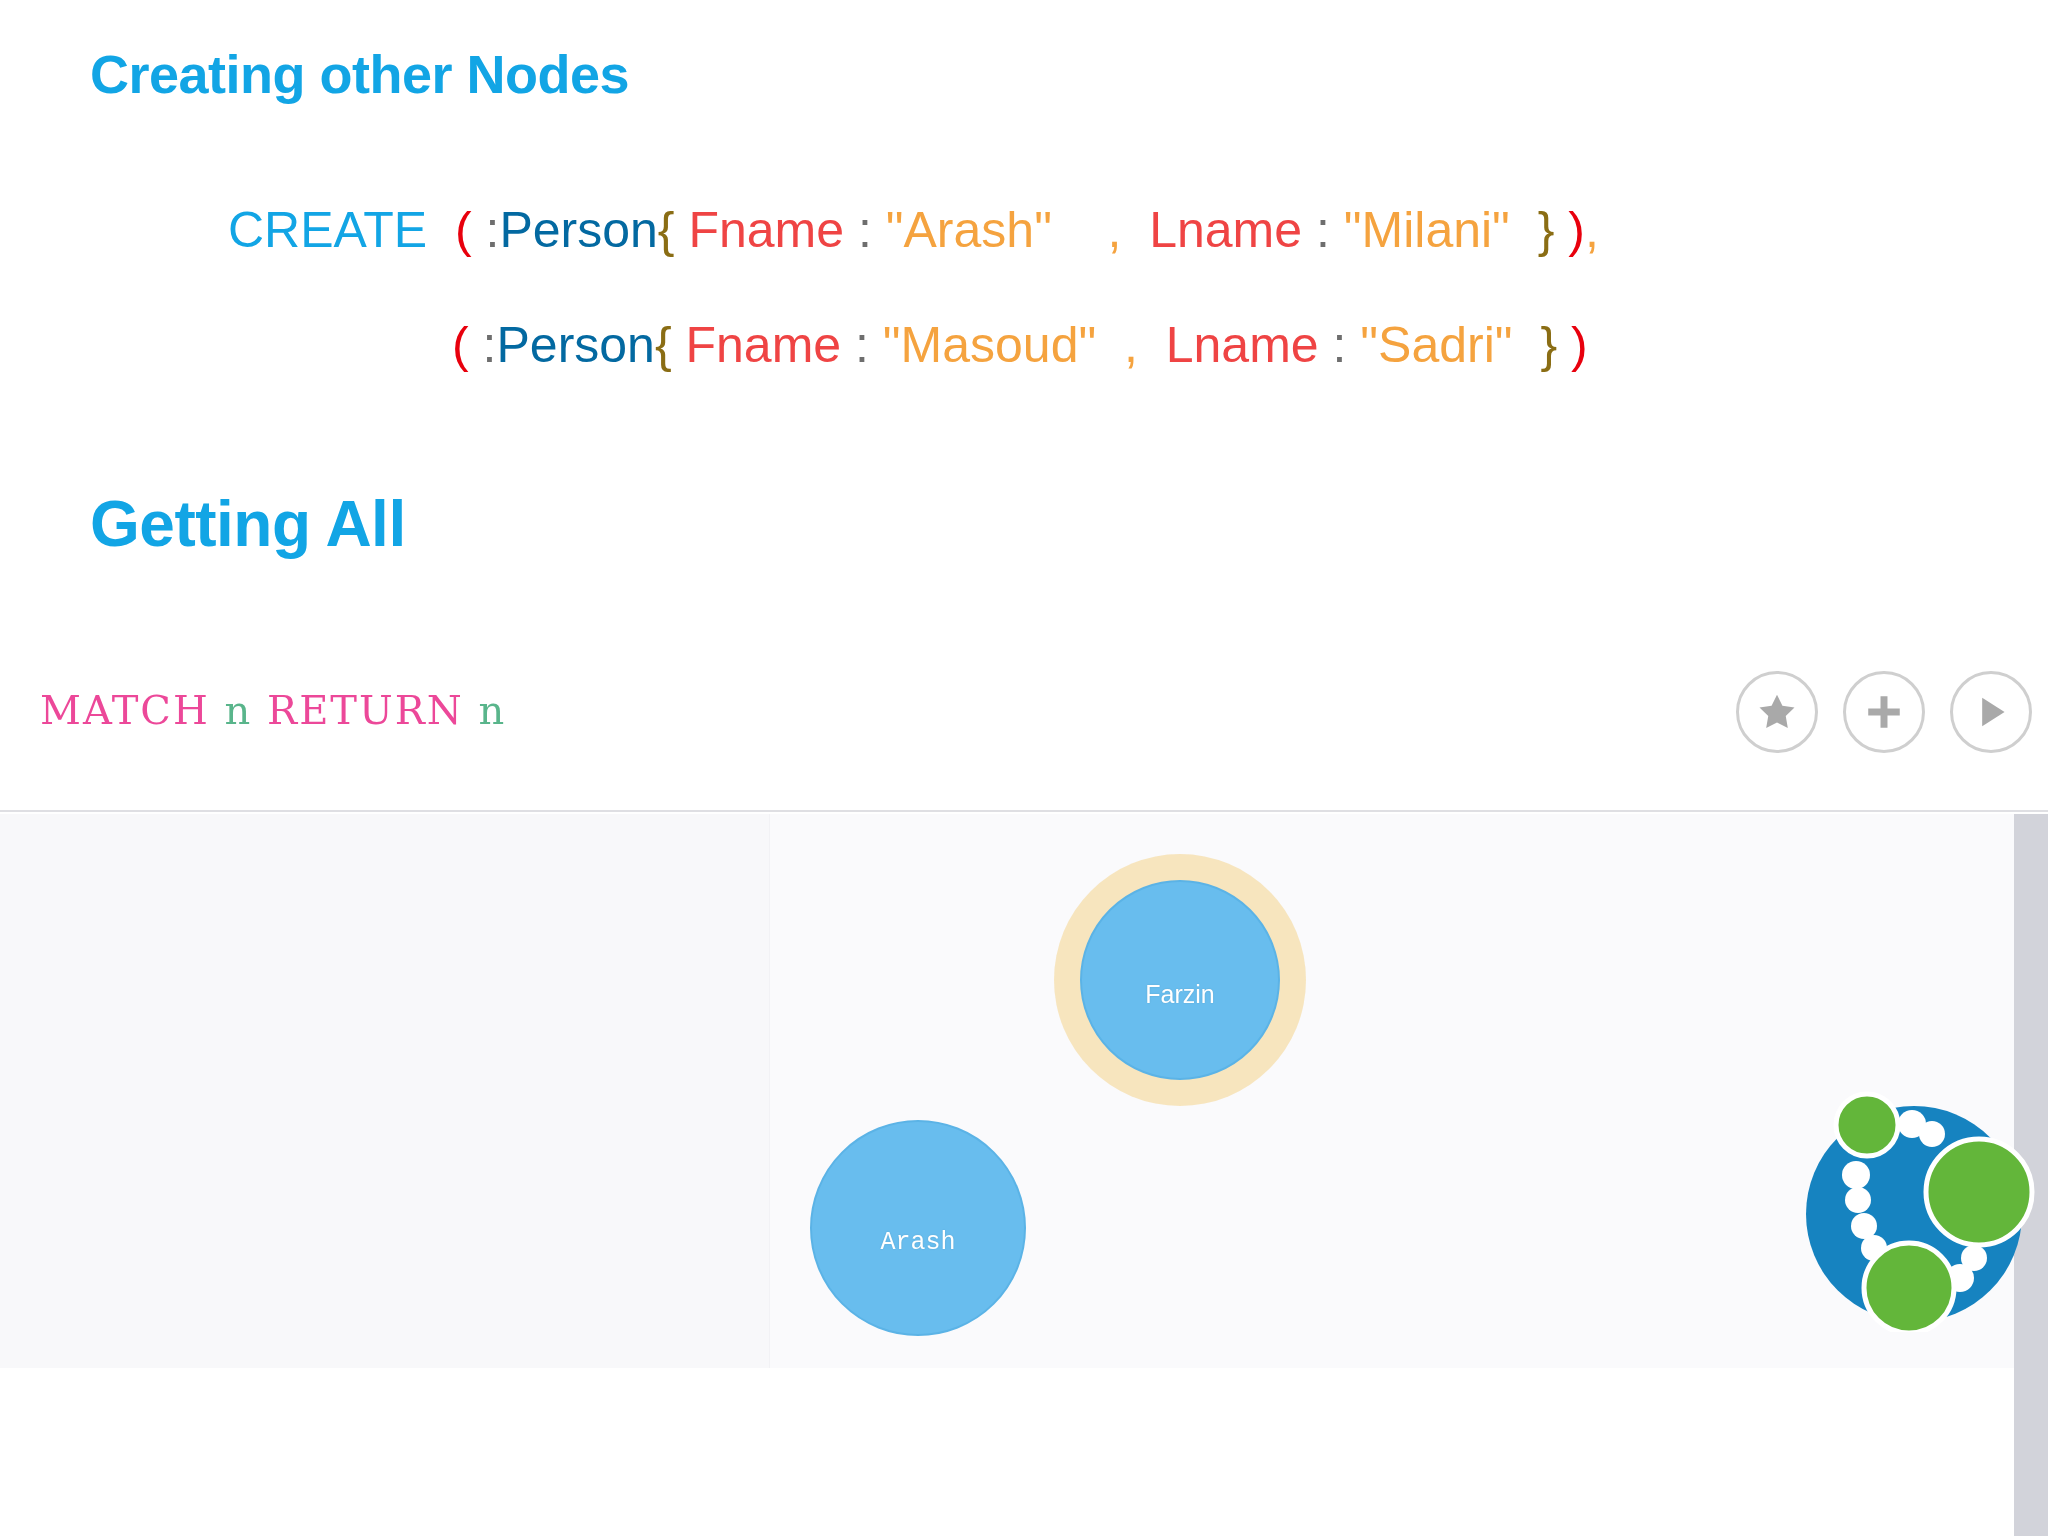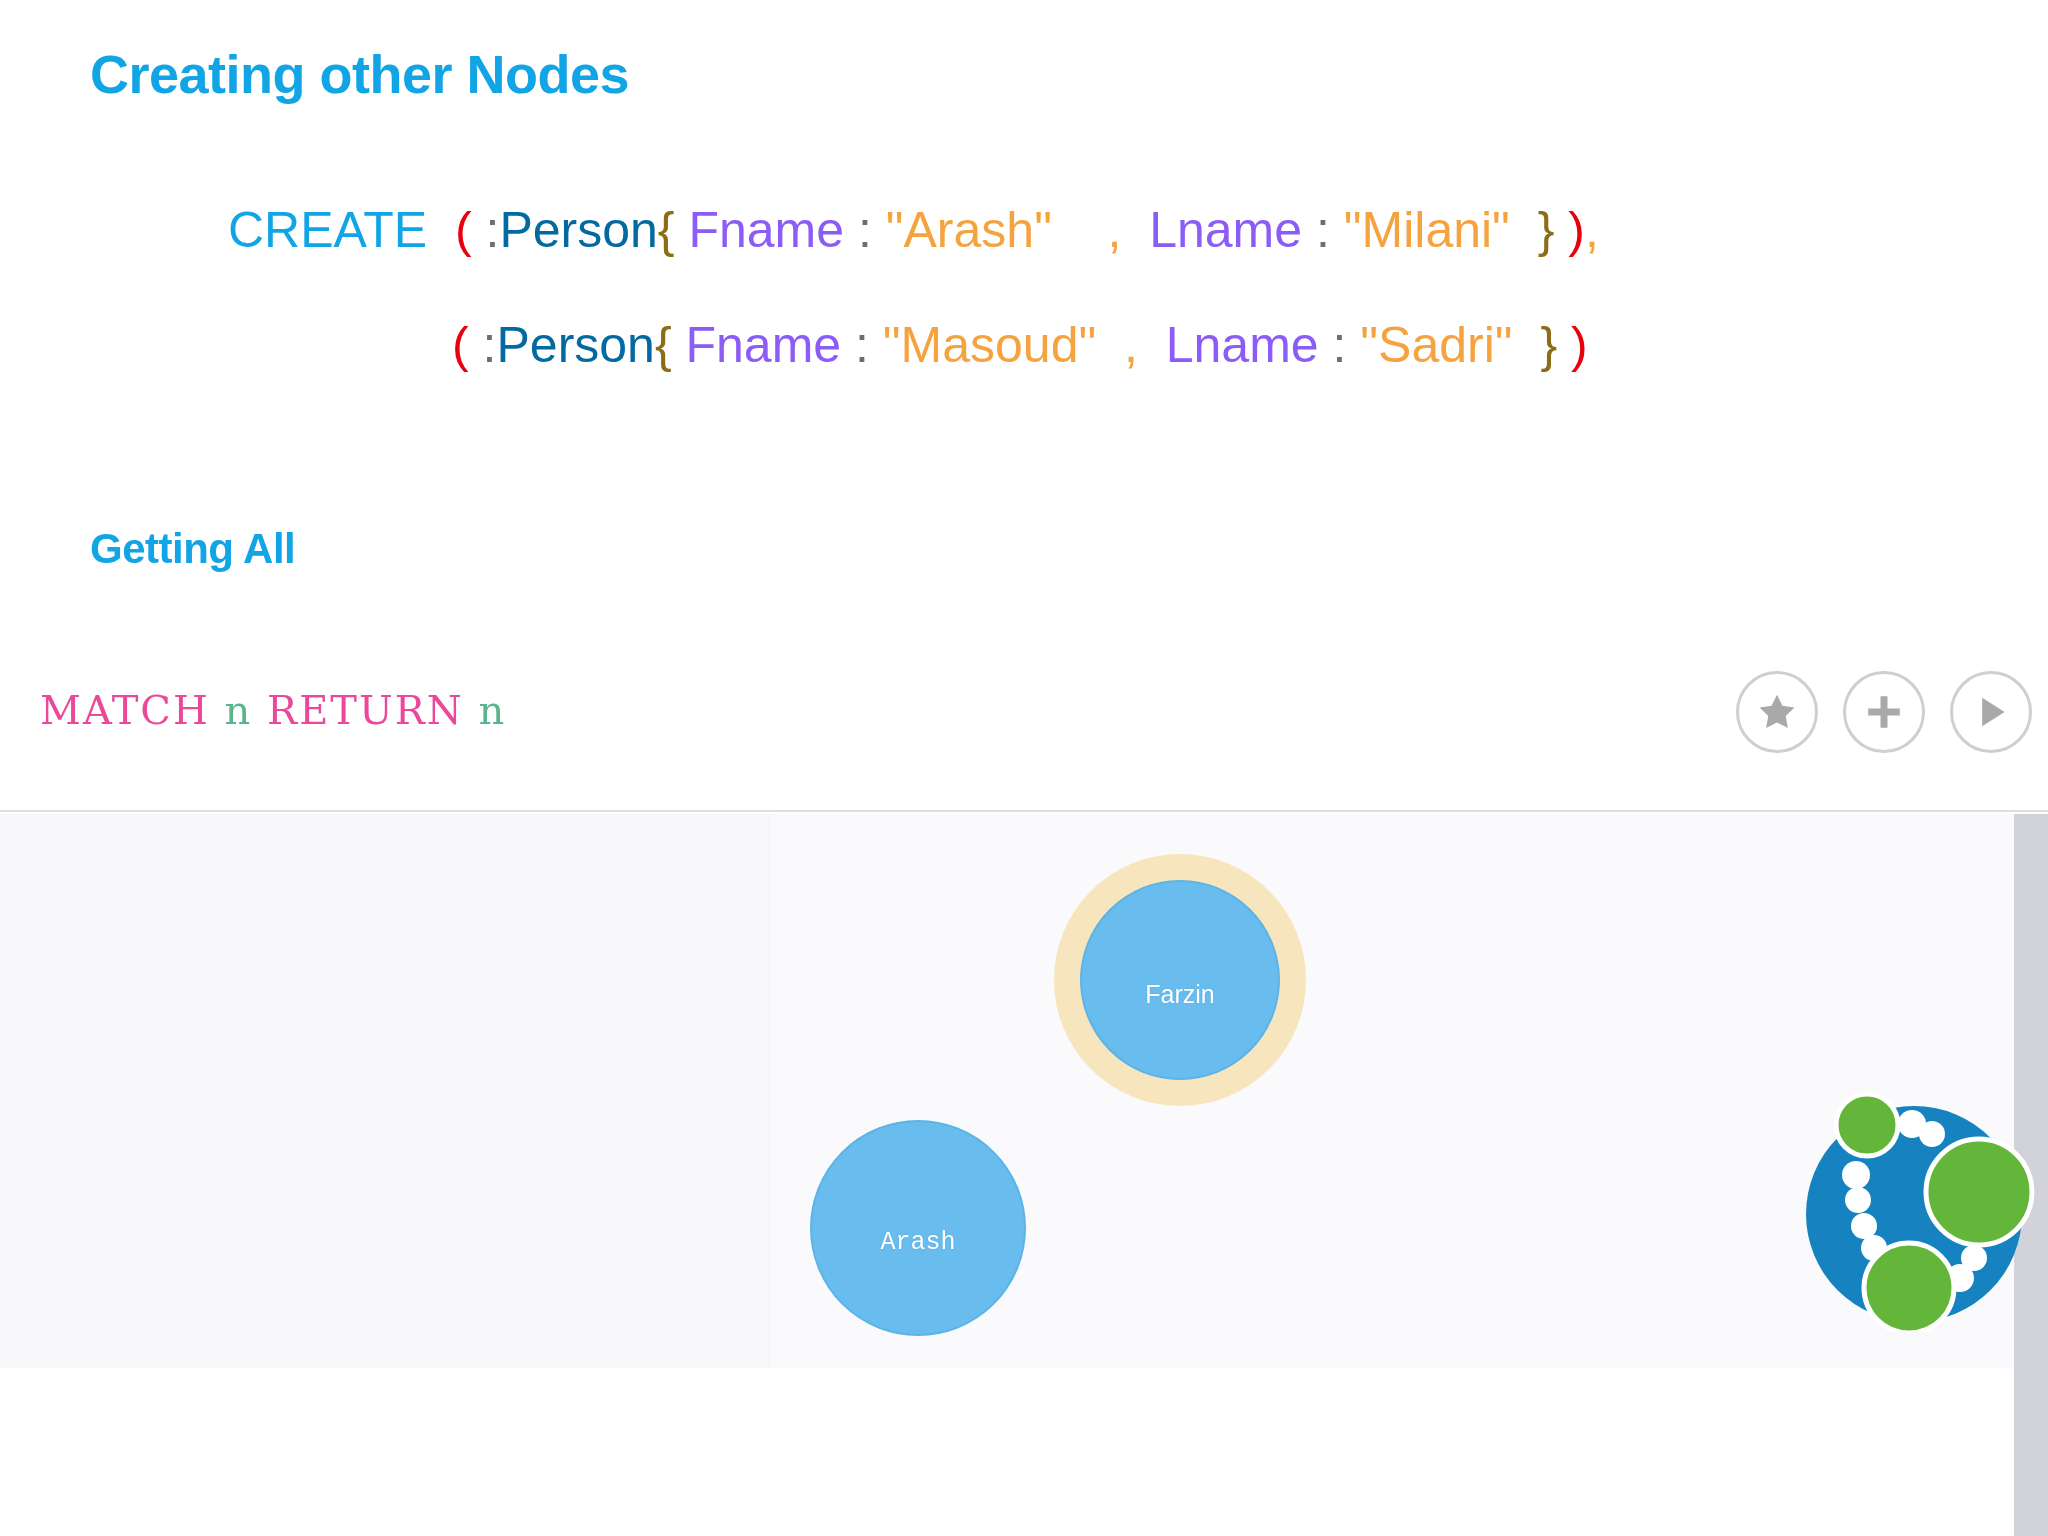--- a/index.html
+++ b/index.html
@@ -19,39 +19,39 @@
 
   
   .heading {
     position: absolute;
     color: #12a5e5;
     font-weight: bold;
     letter-spacing: -0.5px;
     white-space: nowrap;
   }
   #heading-creating { left: 90px; top: 43px;  font-size: 54px; }
-  #heading-getting  { left: 90px; top: 487px; font-size: 42px; margin-top: 38px; }
+  #heading-getting  { left: 90px; top: 487px; font-size: 64px; }
 
   
   .code-line {
     position: absolute;
     white-space: pre;
     font-family: "Liberation Sans", sans-serif;
     font-size: 50px;
     line-height: 1;
   }
   #code-line-1 { left: 228px; top: 205px; }
   #code-line-2 { left: 452px; top: 320px; }
 
   .tok-keyword { color: #12a5e5; }
   .tok-paren   { color: #e8000d; }
   .tok-colon   { color: #6e6e6e; }
   .tok-label   { color: #0369a1; }
   .tok-brace   { color: #8a6d14; }
-  .tok-prop    { color: #8b5cf6; }
+  .tok-prop    { color: #ef4444; }
   .tok-string  { color: #f5a council; }
   .tok-string  { color: #f5a33f; }
   .tok-comma   { color: #f5a33f; }
   .tok-space   { color: transparent; }
 
   
   #editor-bar {
     position: absolute;
     left: 0; top: 625px;
     width: 2048px; height: 187px;

